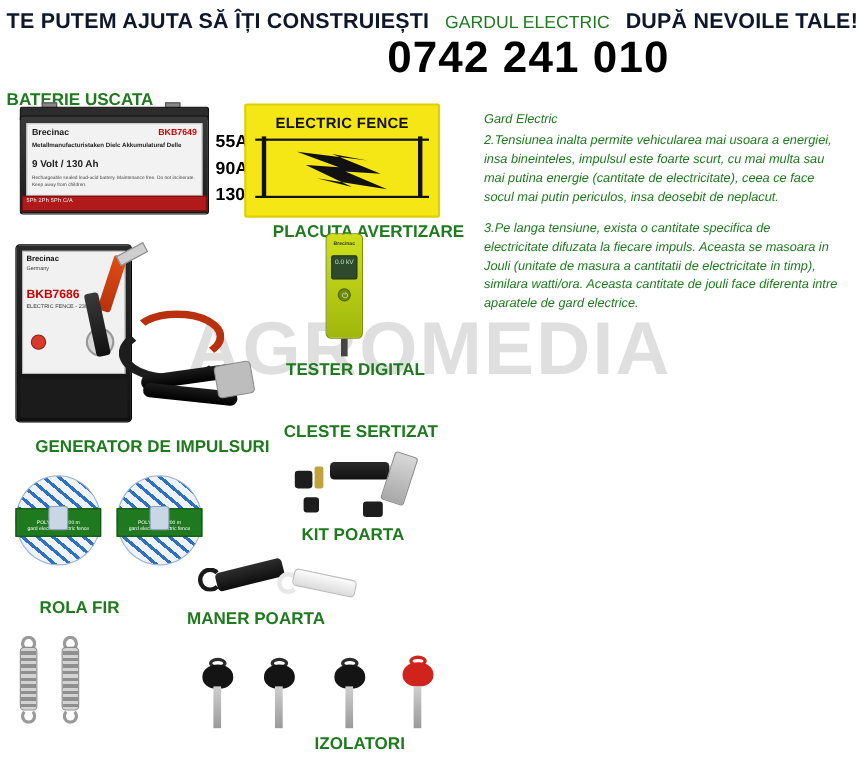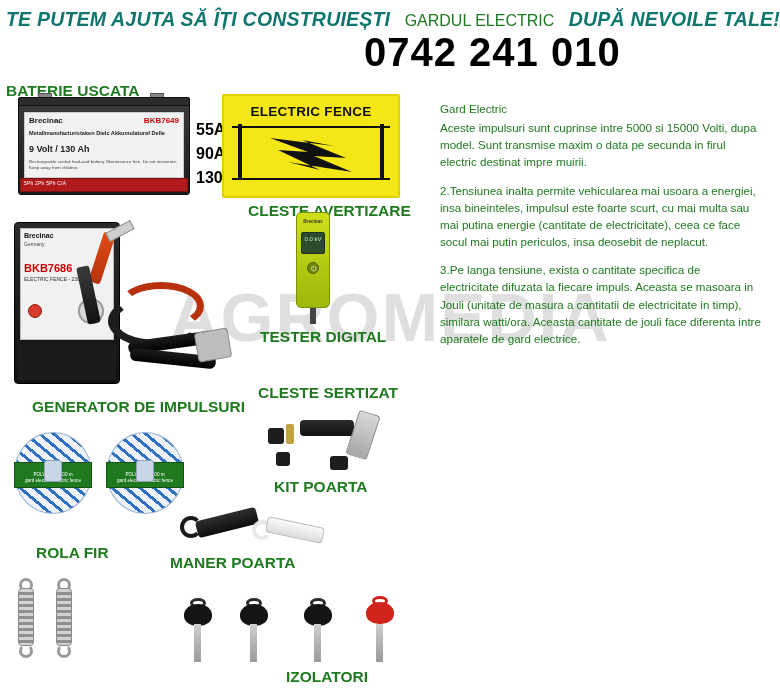--- a/index.html
+++ b/index.html
@@ -8,33 +8,32 @@
     width:780px; height:700px;
     background:#ffffff;
     font-family:"Liberation Sans", sans-serif;
     position:relative;
     overflow:hidden;
   }
 
   
   #header { position:absolute; left:0; top:0; width:780px; height:82px; }
   .hdr-red {
-    color:#0f766e; font-weight:bold; font-size:19.5px;
-    letter-spacing:0.2px; display:inline-block;font-style:italic;
+    color:#0f172a; font-weight:bold; font-size:19.5px;
+    letter-spacing:0.2px; display:inline-block;
   }
   .hdr-green {
     color:#1f7a1f; font-weight:normal; font-size:16px; display:inline-block;
   }
   .hdr-line1 { position:absolute; left:6px; top:8px; white-space:nowrap; }
   .hdr-line2 { position:absolute; left:60px; top:42px; white-space:nowrap; }
   .phone {
     position:absolute; left:352px; top:30px;
     font-size:40px; font-weight:bold; color:#000; letter-spacing:1px;
     font-family:"Liberation Sans", sans-serif;
-    margin-left:12px;
   }
 
   
   .lbl-green {
     position:absolute; color:#1f7a1f; font-weight:bold; font-size:15.5px;
     white-space:nowrap;
   }
 
   
   #watermark {
@@ -214,21 +213,21 @@
   #ins1-ring { left:190px; top:598px; }
   #ins2-ring { left:246px; top:598px; }
   #ins3-ring { left:310px; top:598px; }
   #ins4-ring { left:372px; top:596px; border-color:#d0231c; }
 
   
   #text-col {
     position:absolute; left:440px; top:100px; width:322px;
     color:#1f7a1f; font-size:11.6px; line-height:1.48;
   }
-  #text-col p { margin:0 0 11px 0; }
+  #text-col p { margin:0 0 11px 0;font-style:italic; }
   #text-col .tc-title { margin:0 0 2px 0; }
 </style>
 </head>
 <body>
 
 <div id="header">
   <div class="hdr-line1">
     <span class="hdr-red">TE PUTEM AJUTA SĂ ÎȚI CONSTRUIEȘTI</span>
     <span class="hdr-green" style="margin:0 10px;">GARDUL ELECTRIC</span>
     <span class="hdr-red">DUPĂ NEVOILE TALE!</span>
@@ -261,21 +260,21 @@
 
 <div id="warn-sign"></div>
 <div id="warn-title">ELECTRIC FENCE</div>
 <div id="warn-line"></div>
 <div id="warn-line2"></div>
 <div class="warn-post" id="warn-post-l"></div>
 <div class="warn-post" id="warn-post-r"></div>
 <svg id="warn-bolt" viewBox="0 0 86 44">
   <path d="M2 6 L40 20 L10 18 L52 38 L20 30 L84 40 L46 24 L78 26 L34 8 L66 14 Z" fill="#111"></path>
 </svg>
-<div class="lbl-green" style="left:248px; top:202px;">CLESTE AVERTIZARE</div>
+<div class="lbl-green" style="left:248px; top:202px;">PLACUTA AVERTIZARE</div>
 
 <div id="tester-body"></div>
 <div id="tester-brand">Brecinac</div>
 <div id="tester-screen"></div>
 <div id="tester-screen-txt">0.0 kV</div>
 <div id="tester-btn"></div>
 <div id="tester-btn-i">⏻</div>
 <div id="tester-tip"></div>
 <div class="lbl-green" style="left:260px; top:328px;">TESTER DIGITAL</div>
 
@@ -351,16 +350,15 @@
 <div class="insul-screw" id="ins3-screw"></div>
 
 <div class="insul-ring" id="ins4-ring"></div>
 <div class="insul-head" id="ins4-head"></div>
 <div class="insul-screw" id="ins4-screw"></div>
 
 <div class="lbl-green" style="left:286px; top:668px;">IZOLATORI</div>
 
 <div id="text-col">
   <p class="tc-title">Gard Electric</p>
-  <p>Aceste impulsuri sunt cuprinse intre 5000 si 15000 Volti, dupa model. Sunt transmise maxim o data pe secunda in firul electric destinat impre muirii.</p>
   <p>2.Tensiunea inalta permite vehicularea mai usoara a energiei, insa bineinteles, impulsul este foarte scurt, cu mai multa sau mai putina energie (cantitate de electricitate), ceea ce face socul mai putin periculos, insa deosebit de neplacut.</p>
   <p>3.Pe langa tensiune, exista o cantitate specifica de electricitate difuzata la fiecare impuls. Aceasta se masoara in Jouli (unitate de masura a cantitatii de electricitate in timp), similara watti/ora. Aceasta cantitate de jouli face diferenta intre aparatele de gard electrice.</p>
 </div>
 
 </body></html>

